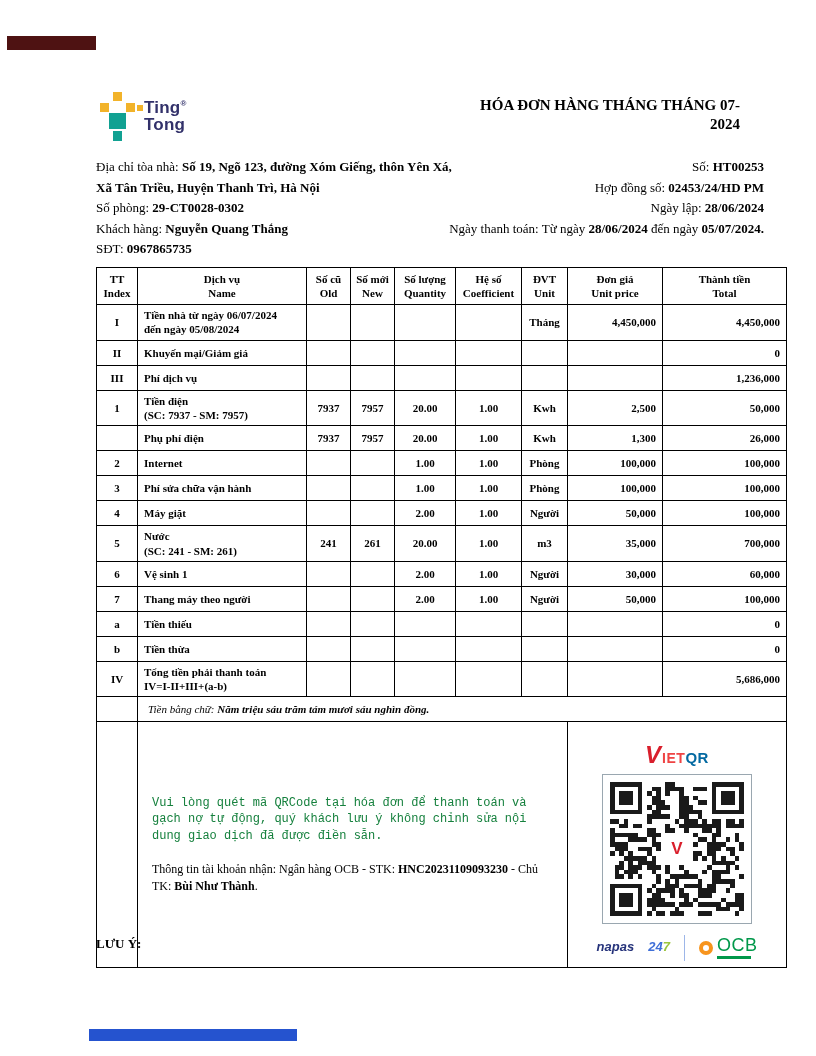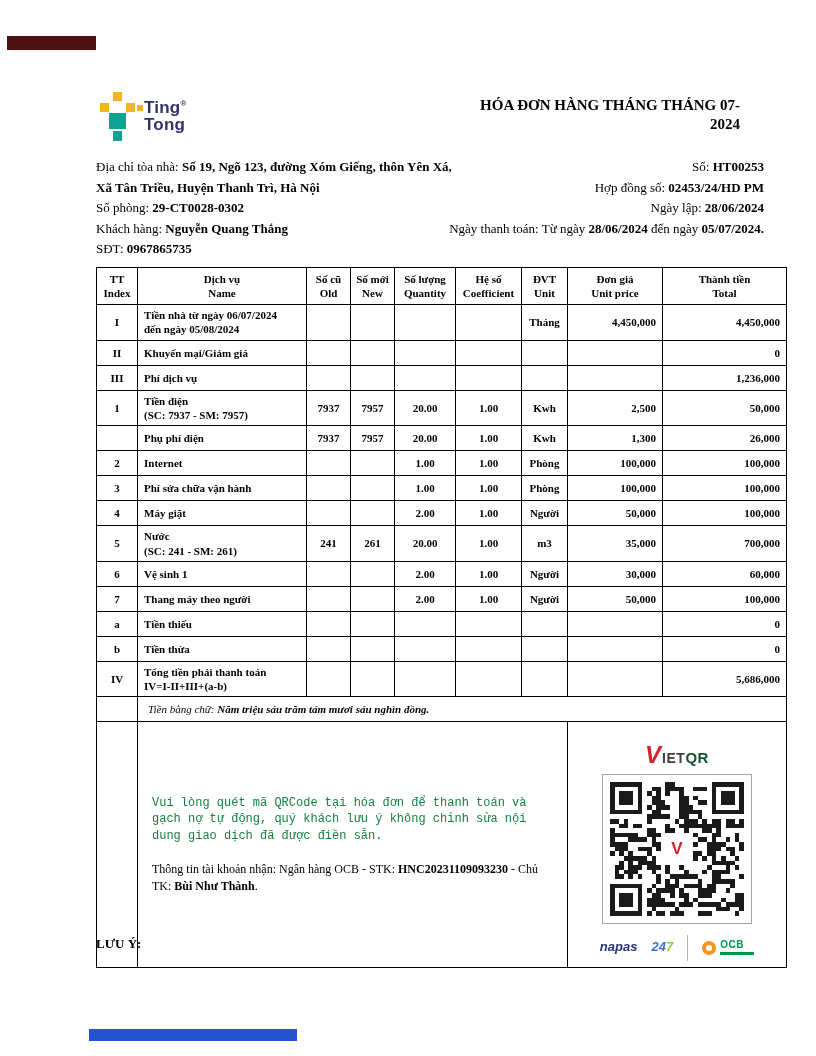--- a/index.html
+++ b/index.html
@@ -48,36 +48,36 @@
   .r { text-align:right; padding-right:6px; }
   .words-cell { font-weight:normal; font-style:italic; padding-left:10px; height:22px; }
   .words-cell .wv { font-weight:bold; }
   .qr-text-cell { font-weight:normal; font-size:12px; padding:10px 12px 10px 14px; vertical-align:middle; height:224px; }
   .notice { color:#15803d; line-height:1.4; margin-bottom:16px;font-family:Liberation Mono, monospace; }
   .account { line-height:1.4; }
   .qr-cell { font-weight:normal; text-align:center; vertical-align:middle; padding:6px 0; }
 
   .vietqr-logo { display:flex; align-items:baseline; justify-content:center; font-family:"Liberation Sans","DejaVu Sans",sans-serif; font-weight:bold; margin-bottom:3px; }
   .vq-v   { color:#d91f2c; font-size:24px; font-style:italic; margin-right:1px; }
-  .vq-iet { color:#404040; font-size:14px; letter-spacing:0.5px;text-align:center; }
-  .vq-qr  { color:#14532d; font-size:15px; letter-spacing:0.5px;margin-top:20px; }
+  .vq-iet { color:#ef4444; font-size:14px; letter-spacing:0.5px;text-align:center; }
+  .vq-qr  { color:#0369a1; font-size:15px; letter-spacing:0.5px;margin-top:20px; }
 
   .qr-frame { width:150px; height:150px; margin:0 auto; border:1px solid #9aa7b0; background:#fff; position:relative; display:flex; align-items:center; justify-content:center; }
   .qr-frame svg { display:block; }
   .qr-center-v { position:absolute; left:50%; top:50%; transform:translate(-50%,-50%); width:24px; height:24px; background:#fff; display:flex; align-items:center; justify-content:center; color:#d91f2c; font-family:"Liberation Sans","DejaVu Sans",sans-serif; font-weight:bold; font-size:17px; }
 
   .qr-banks { margin-top:11px; display:flex; align-items:center; justify-content:center; gap:14px; font-family:"Liberation Sans","DejaVu Sans",sans-serif; }
   .napas { font-style:italic; font-weight:bold; font-size:13px; color:#26337b; }
   .napas .n24 { color:#3f6fd8; margin-left:14px; }
   .napas .n7  { color:#9bc53d; }
   .bank-divider { width:1px; height:26px; background:#9db6e8; }
   .ocb { display:flex; align-items:center; gap:4px; }
   .ocb-circle { width:14px; height:14px; border-radius:50%; border:4px solid #f7941d; background:#fff; }
   .ocb-textwrap { display:flex; flex-direction:column; align-items:flex-start; }
-  .ocb-name { color:#00984a; font-weight:bold; font-size:10px; line-height:1; letter-spacing:0.5px; }
+  .ocb-name { color:#00984a; font-weight:normal; font-size:18px; line-height:1; letter-spacing:0.5px; }
   .ocb-sub { width:34px; height:3px; background:#00984a; margin-top:2px; }
 
   .footer-note { position:absolute; left:96px; top:936px; font-weight:bold; font-size:13px; }
 </style>
 </head>
 <body>
 
 <div class="redaction-top"></div>
 <div class="redaction-bottom"></div>
 

